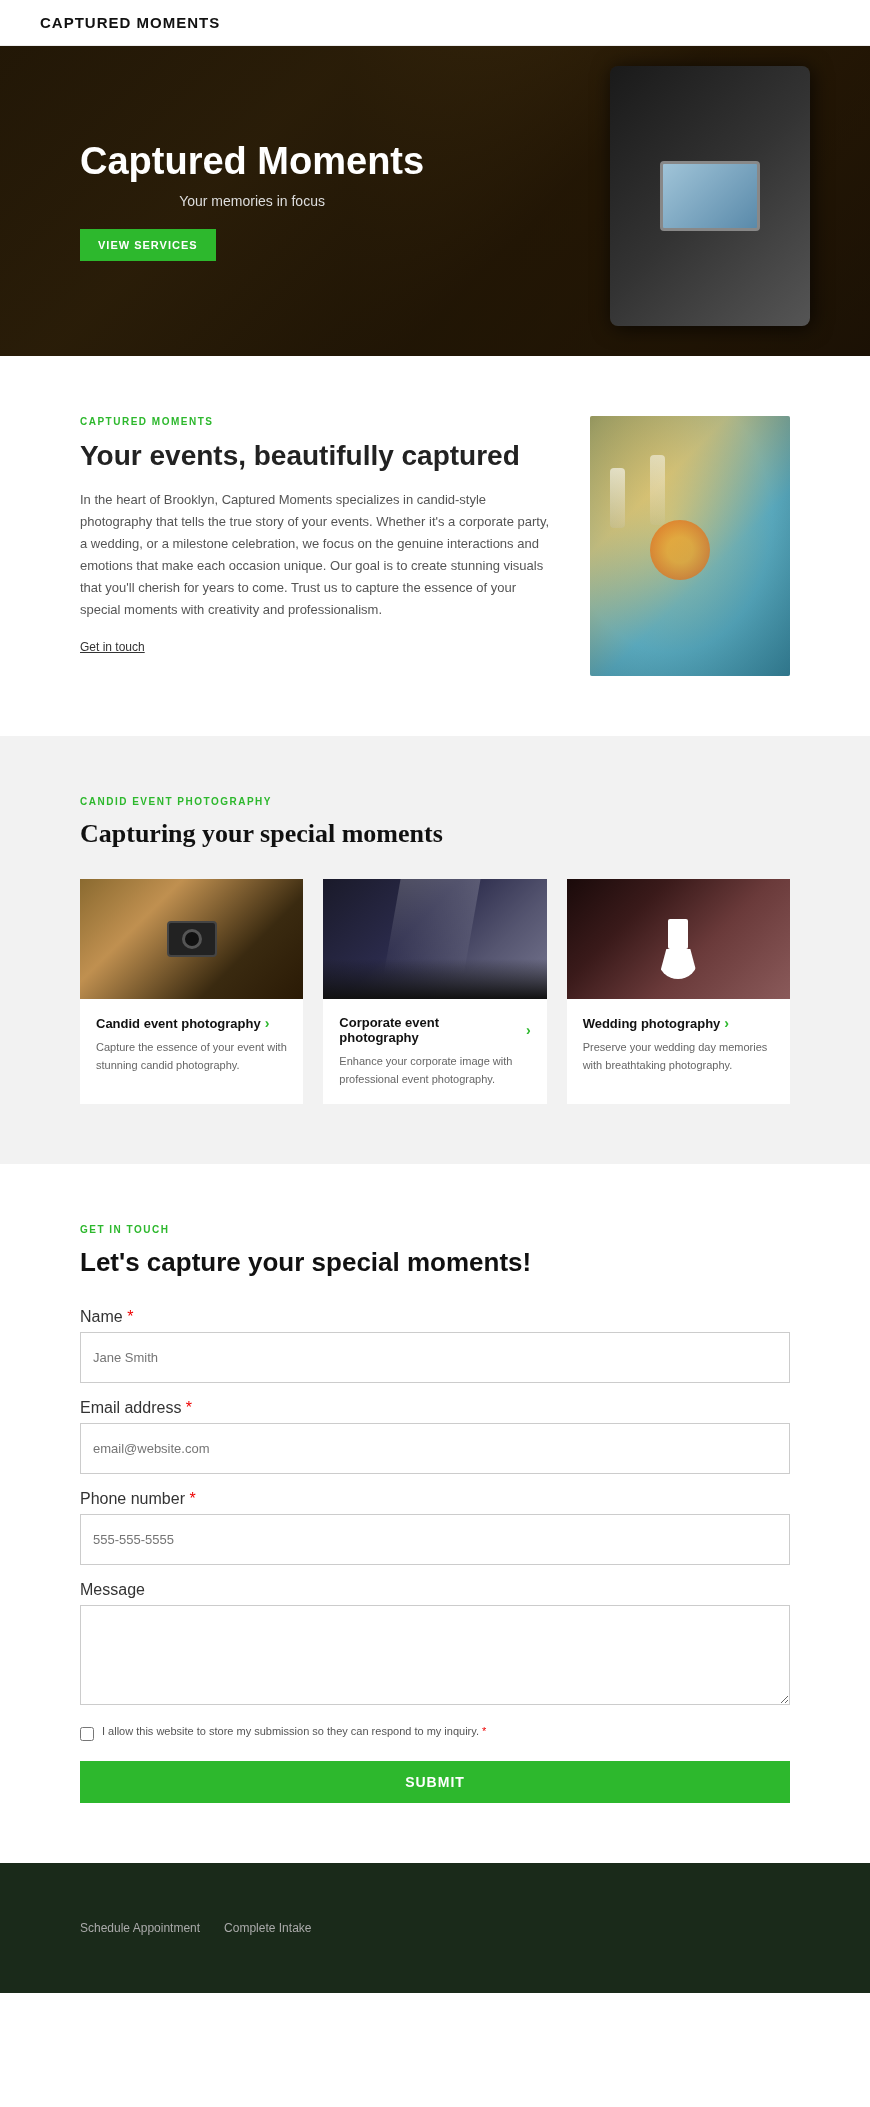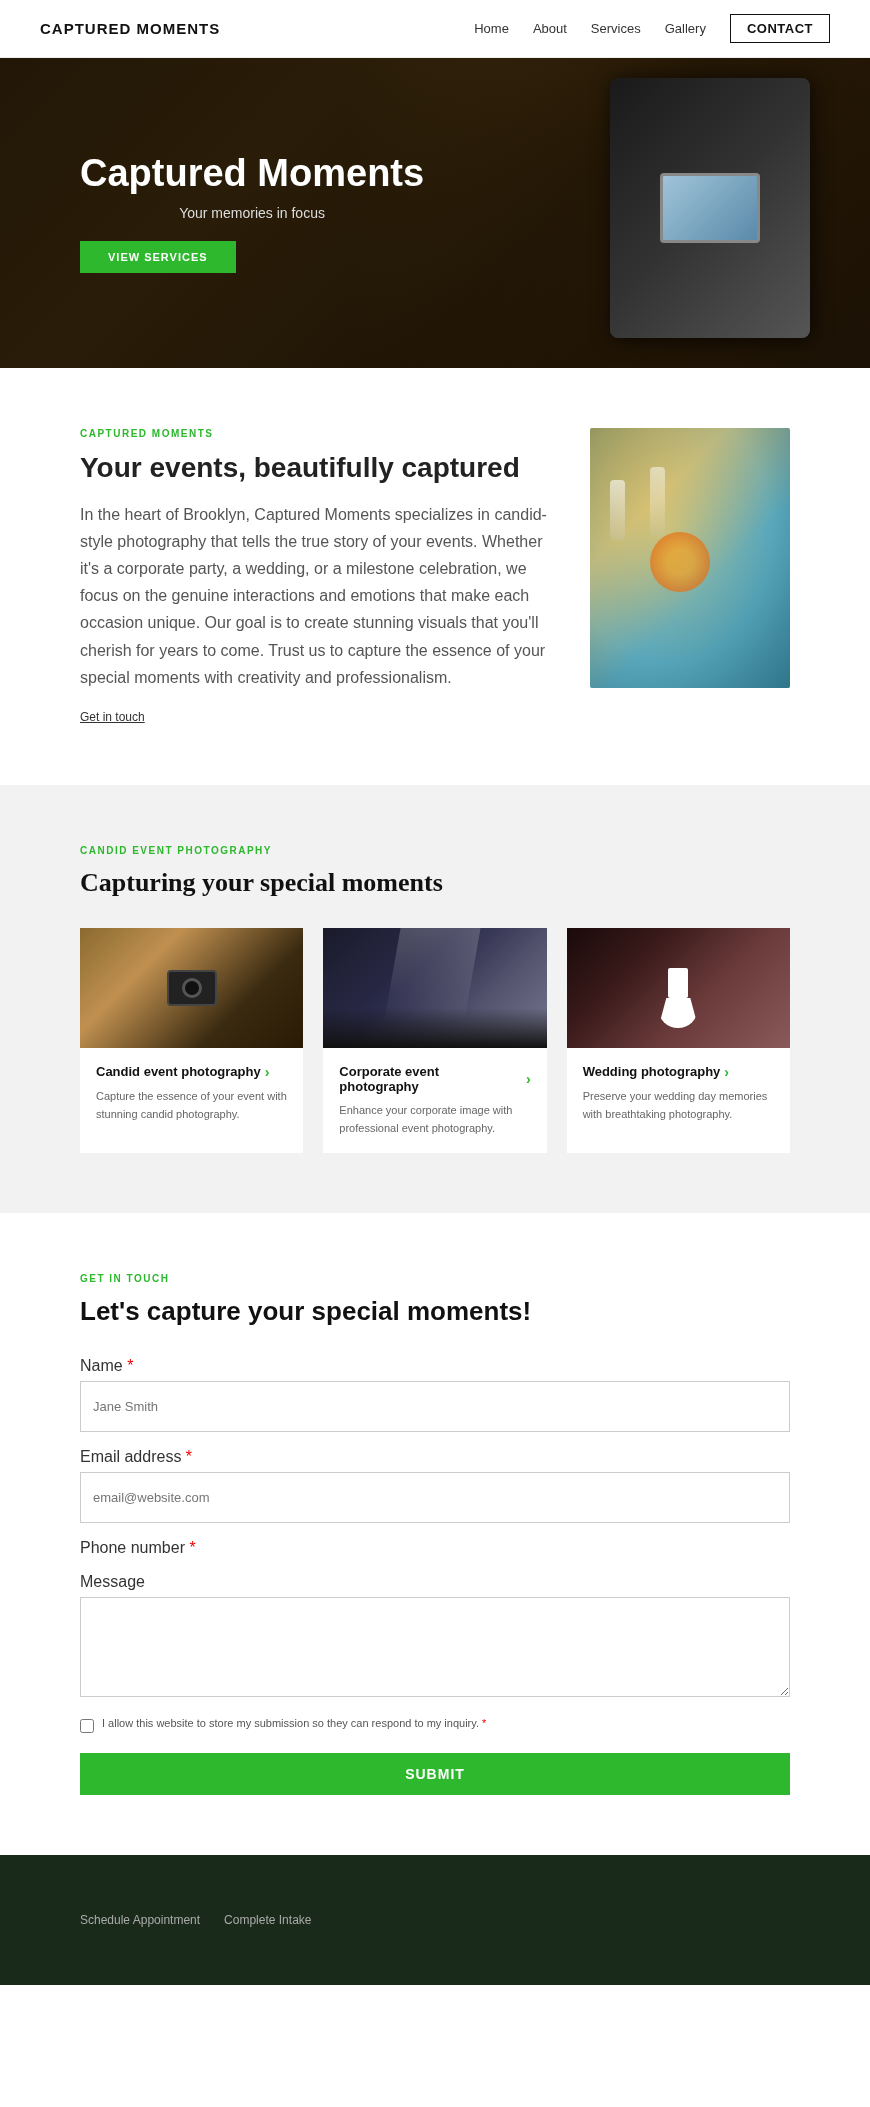--- a/index.html
+++ b/index.html
@@ -45,32 +45,32 @@
     }
     .hero-camera-screen {
       width: 100px; height: 70px; background: #6a9bc3; border-radius: 4px;
       border: 3px solid #888;
       background: linear-gradient(135deg, #a0c4d8 0%, #5a8aaa 100%);
     }
     .hero-content { position: relative; z-index: 3; padding-left: 80px; }
     .hero-title { font-size: 38px; font-weight: 900; color: #fff; line-height: 1.1; margin-bottom: 10px; }
     .hero-subtitle { color: #ddd; font-size: 14px; margin-bottom: 20px; text-align: center; }
     .hero-btn {
-      background: #2db82d; color: #fff; border: none; padding: 10px 28px;
+      background: #2db82d; color: #fff; border: none; padding: 10px 18px;
       font-size: 11px; font-weight: 700; cursor: pointer; letter-spacing: 1px;
     }
 
     
     .about-section {
       padding: 60px 80px; display: flex; gap: 40px; align-items: flex-start;
     }
     .about-left { flex: 1; }
     .about-label { color: #2db82d; font-size: 10px; font-weight: 700; letter-spacing: 1.5px; text-transform: uppercase; margin-bottom: 12px; }
     .about-title { font-size: 28px; font-weight: 900; line-height: 1.2; margin-bottom: 16px; }
-    .about-text { font-size: 16px; color: #555; line-height: 1.7; margin-bottom: 16px; }
+    .about-text { font-size: 13px; color: #555; line-height: 1.7; margin-bottom: 16px; }
     .about-link { color: #333; font-size: 12px; text-decoration: underline; cursor: pointer; }
     .about-right { flex: 0 0 200px; }
     .about-img {
       width: 200px; height: 260px;
       background: linear-gradient(135deg, #c8a84b 0%, #e8d080 30%, #6abcd0 60%, #4a9ab0 100%);
       border-radius: 2px;
       position: relative; overflow: hidden;
     }
     .about-img-overlay {
       position: absolute; inset: 0;
@@ -180,27 +180,20 @@
     .footer-link { color: #aaa; font-size: 12px; text-decoration: none; cursor: pointer; }
     .footer-credit { font-size: 11px; color: #777; }
     .footer-credit a { color: #aaa; text-decoration: underline; }
     .footer-spacer { height: 30px; }
   </style>
 </head>
 <body>
 
 <nav>
   <div class="nav-logo">CAPTURED MOMENTS</div>
-  <div class="nav-links">
-    <a>Home</a>
-    <a>About</a>
-    <a>Services</a>
-    <a>Gallery</a>
-    <button class="nav-contact-btn">CONTACT</button>
-  </div>
 </nav>
 
 <section class="hero">
   <div class="hero-img-placeholder"></div>
   <div class="hero-bg"></div>
 
   <div class="hero-camera">
     <div class="hero-camera-screen"></div>
   </div>
   <div class="hero-content">
@@ -298,20 +291,21 @@
       <span class="form-required"> *</span>
     </label>
     <input class="form-input" type="email" placeholder="email@website.com" style="">
   </div>
 
   <div class="form-group">
     <label class="form-label">
       <span>Phone number</span>
       <span class="form-required"> *</span>
     </label>
+    <input class="form-input" type="tel" placeholder="555-555-5555" style="">
   </div>
 
   <div class="form-group">
     <label class="form-label">Message</label>
     <textarea class="form-textarea" style=""></textarea>
   </div>
 
   <div class="form-checkbox-row">
     <input class="form-checkbox" type="checkbox" style="">
     <span class="form-checkbox-label">

